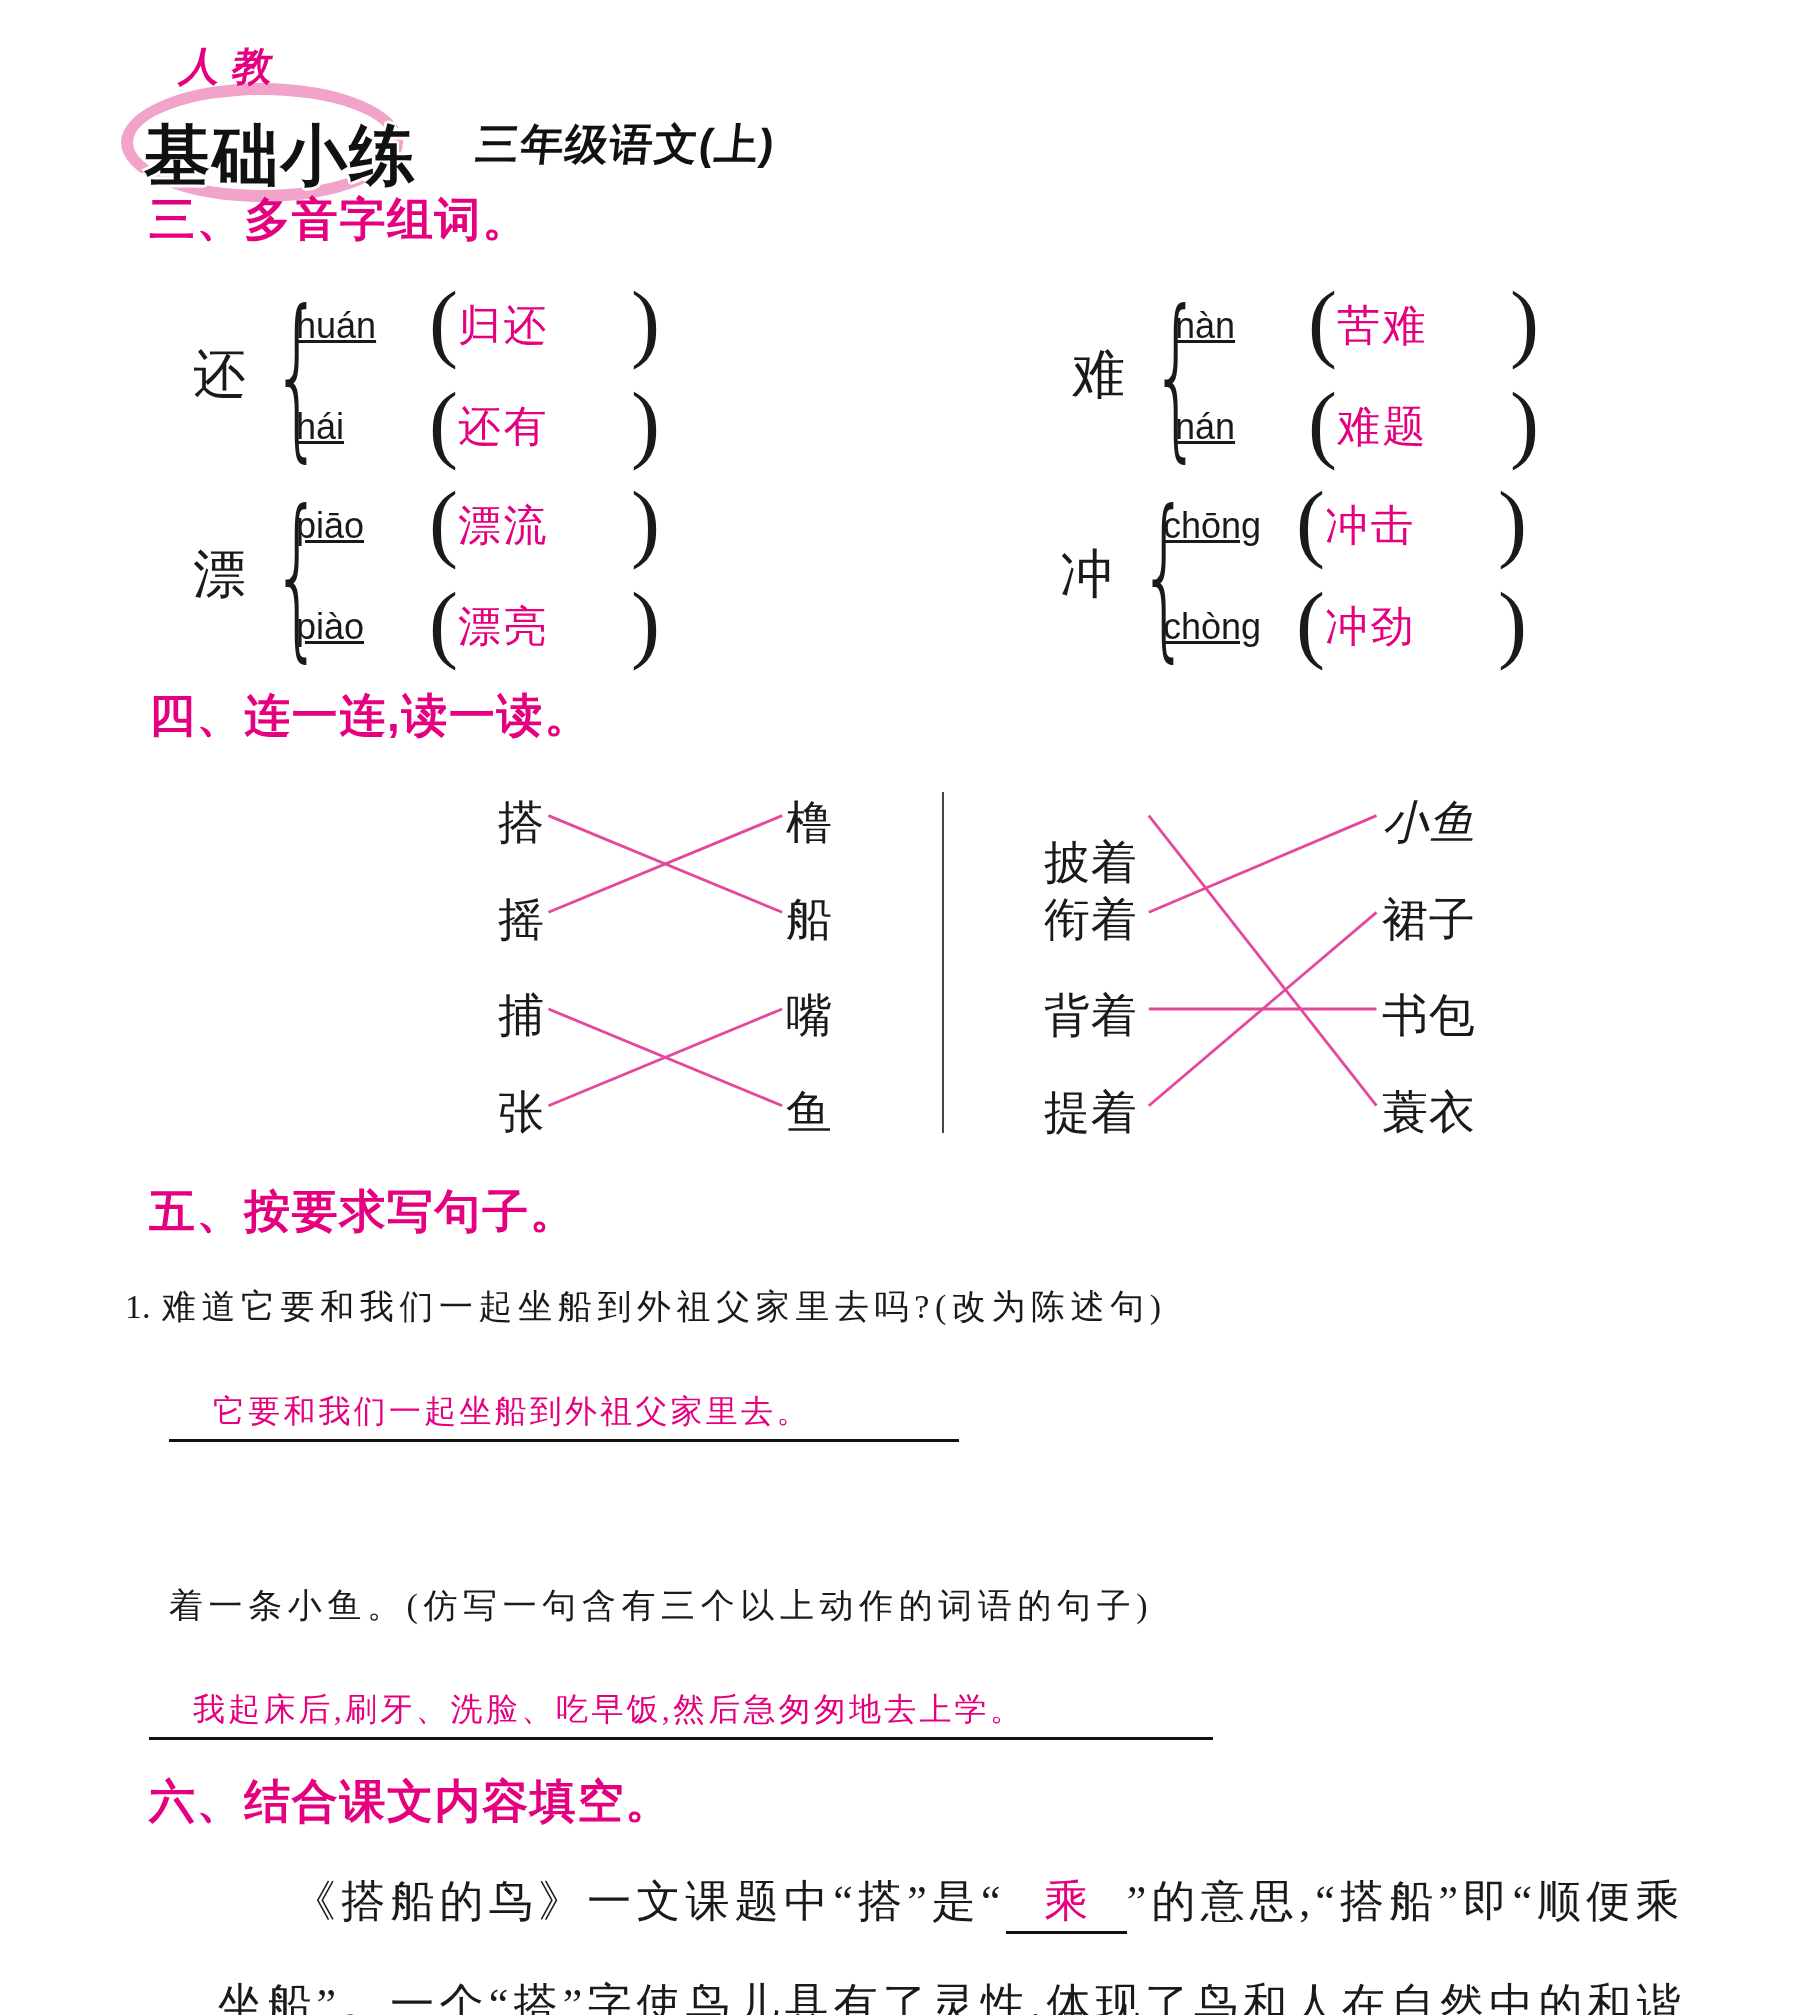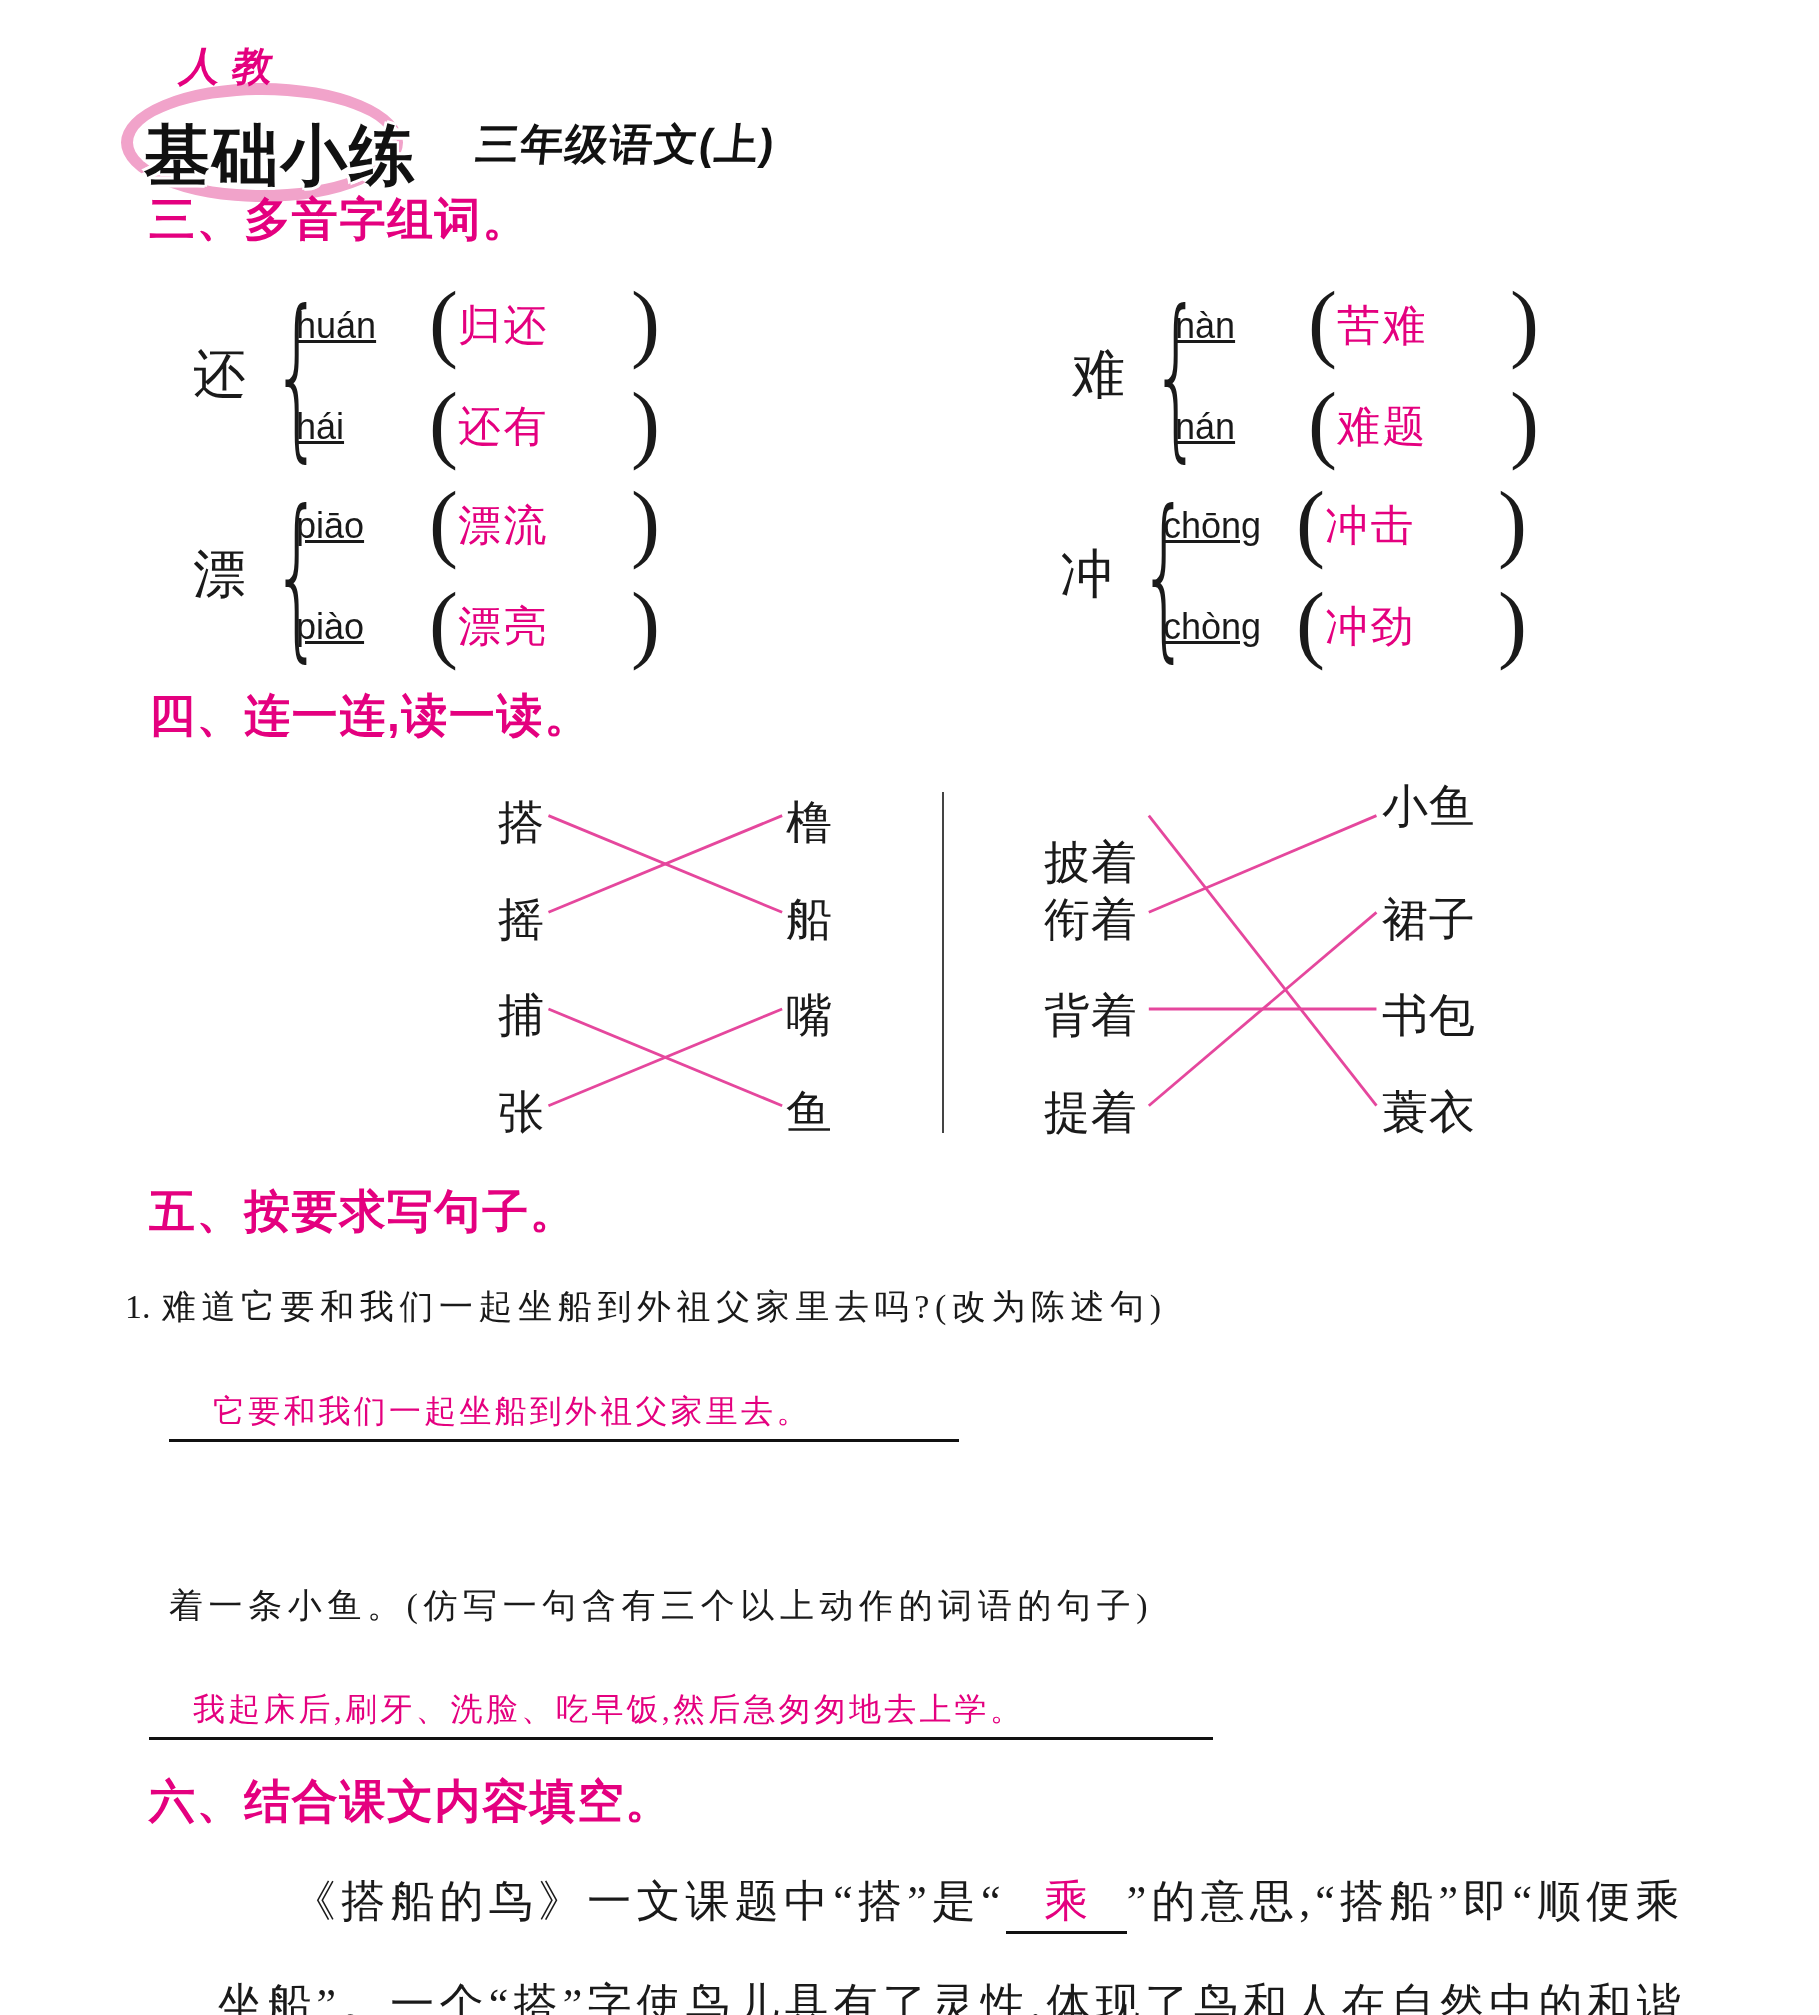--- a/index.html
+++ b/index.html
@@ -140,21 +140,21 @@
   <span class="match-item" style="left:786px;top:985px;">嘴</span>
   <span class="match-item" style="left:786px;top:1082px;">鱼</span>
 
   <div class="match-divider"></div>
 
   <span class="match-item" style="left:1044px;top:832px;">披着</span>
   <span class="match-item" style="left:1044px;top:889px;">衔着</span>
   <span class="match-item" style="left:1044px;top:985px;">背着</span>
   <span class="match-item" style="left:1044px;top:1082px;">提着</span>
 
-  <span class="match-item" style="left:1382px;top:776px;">小鱼</span>
+  <span class="match-item" style="left:1382px;top:792px;font-style:italic;">小鱼</span>
   <span class="match-item" style="left:1382px;top:889px;">裙子</span>
   <span class="match-item" style="left:1382px;top:985px;">书包</span>
   <span class="match-item" style="left:1382px;top:1082px;text-align:right;">蓑衣</span>
 
   <svg id="match-svg" viewBox="0 0 2400 900">
       <line x1="160" y1="73" x2="740" y2="313"></line>
       <line x1="160" y1="313" x2="740" y2="73"></line>
       <line x1="160" y1="553" x2="740" y2="793"></line>
       <line x1="160" y1="793" x2="740" y2="553"></line>
       <line x1="1650" y1="73" x2="2215" y2="793"></line>

